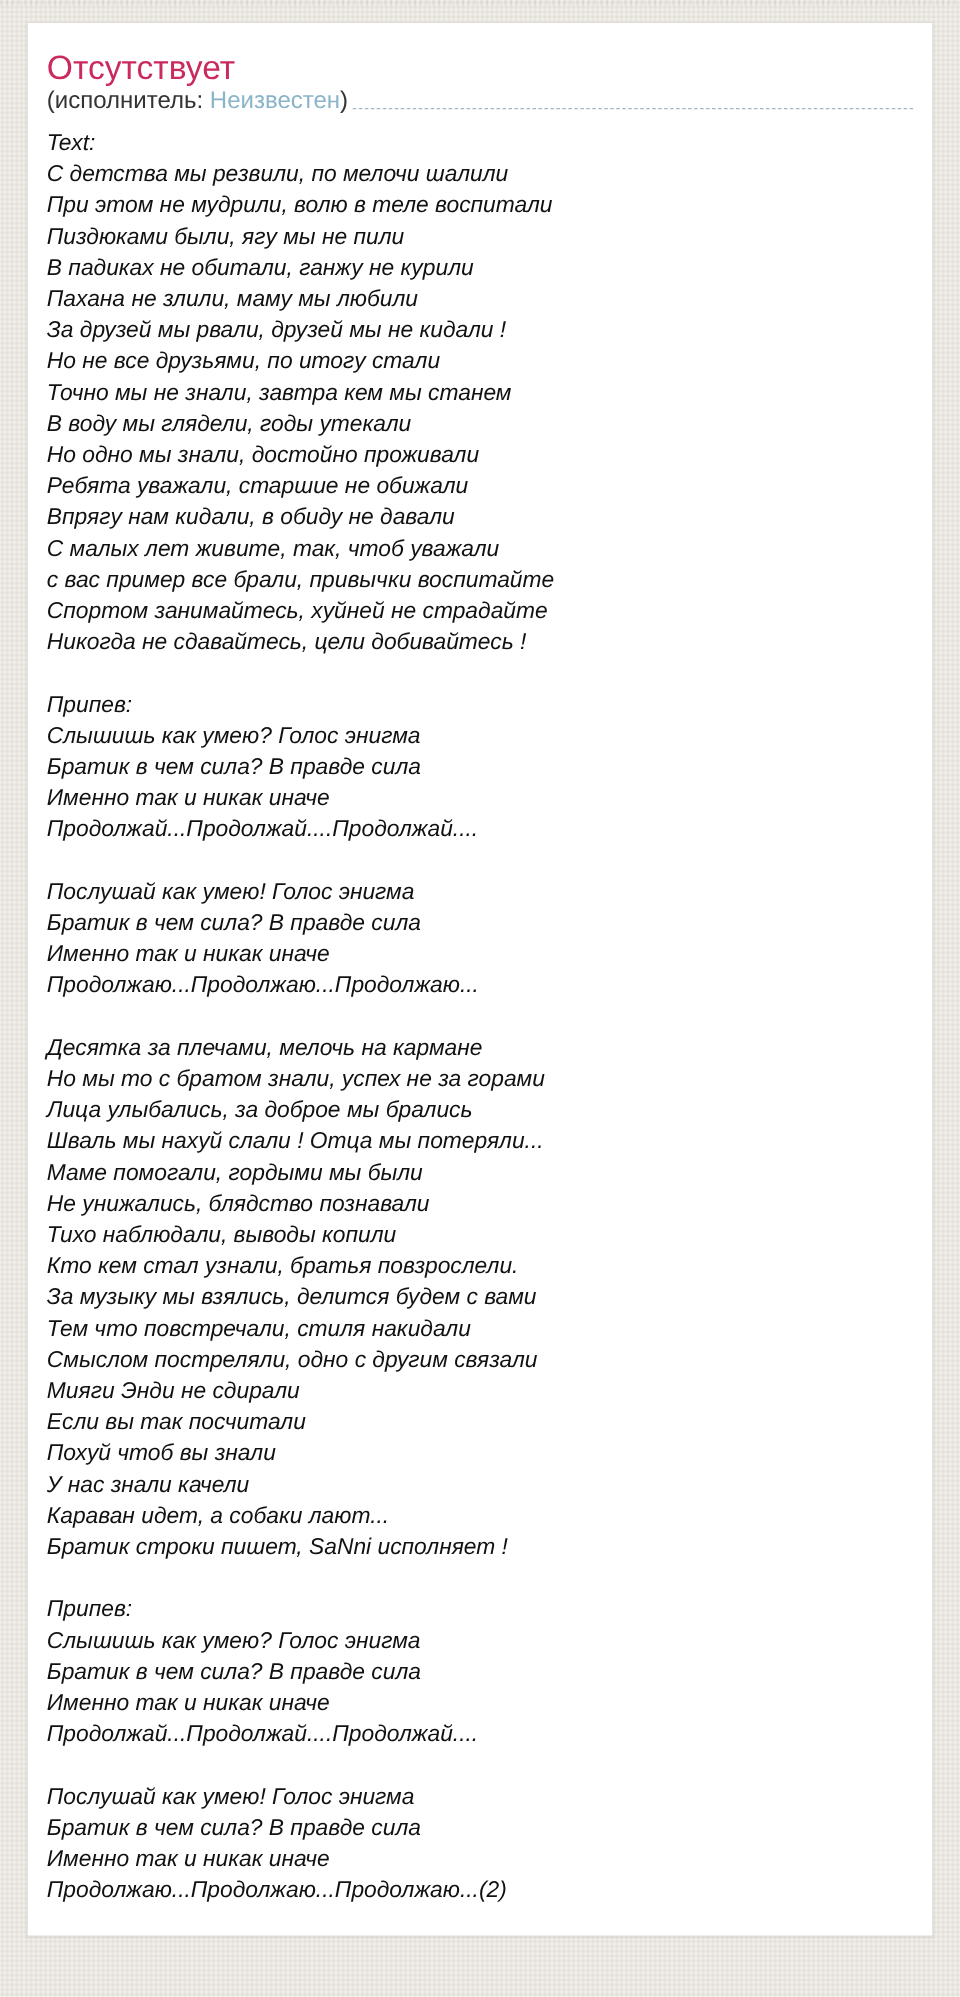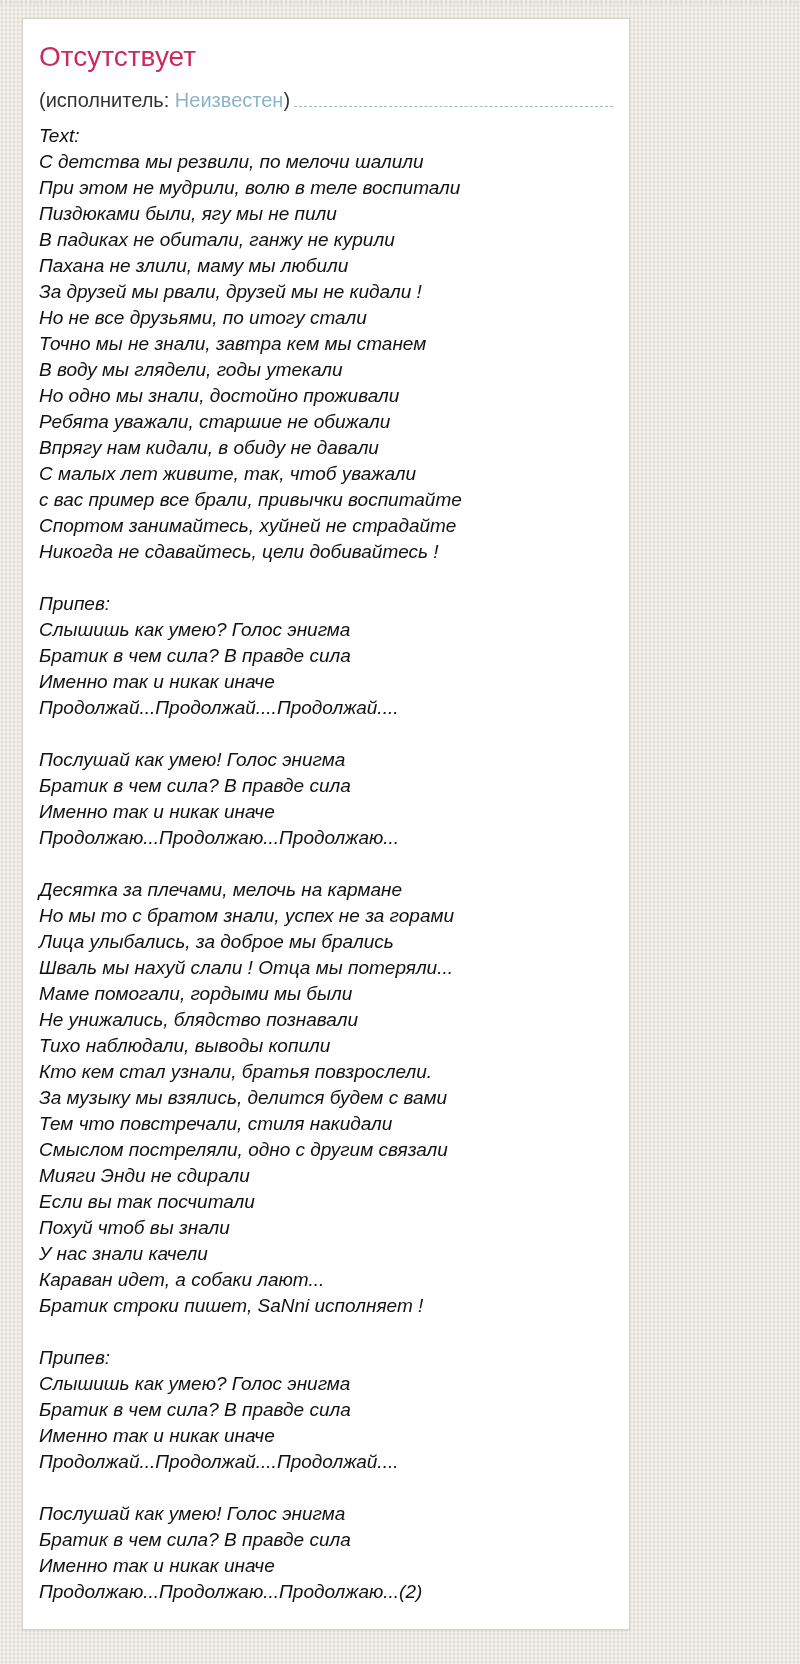--- a/index.html
+++ b/index.html
@@ -20,21 +20,21 @@
   }
   .top-texture {
     height: 5px;
     width: 100%;
     background-image: repeating-linear-gradient(90deg,
       rgba(0,0,0,0.07) 0 2px, transparent 2px 5px);
     opacity: .55;
   }
   .page-card {
     box-sizing: border-box;
-    width: 608px;
+    width: 756px;
     margin: 13px 22px 0 22px;
     background: var(--card-background, #ffffff);
     border: 1px solid #d9d5ce;
     box-shadow: 0 1px 2px rgba(0,0,0,0.07);
     padding: 22px 16px 24px 16px;
   }
   .song-title {
     margin: 0;
     font-size: 28px;
     line-height: 32px;
@@ -45,21 +45,20 @@
     display: flex;
     align-items: flex-end;
     font-size: 20px;
     line-height: 22px;
     color: #333333;
   }
   .artist-link {
     color: var(--artist-link, #8ab4c9);
     text-decoration: none;
     cursor: pointer;
-    margin-top: 16px;
   }
   .dash-fill {
     flex: 1 1 auto;
     border-bottom: 1px dashed var(--separator, #a3b8c6);
     margin: 0 0 4px 4px;
     height: 0;
   }
   .lyrics {
     margin-top: 12px;
     font-size: 19px;

